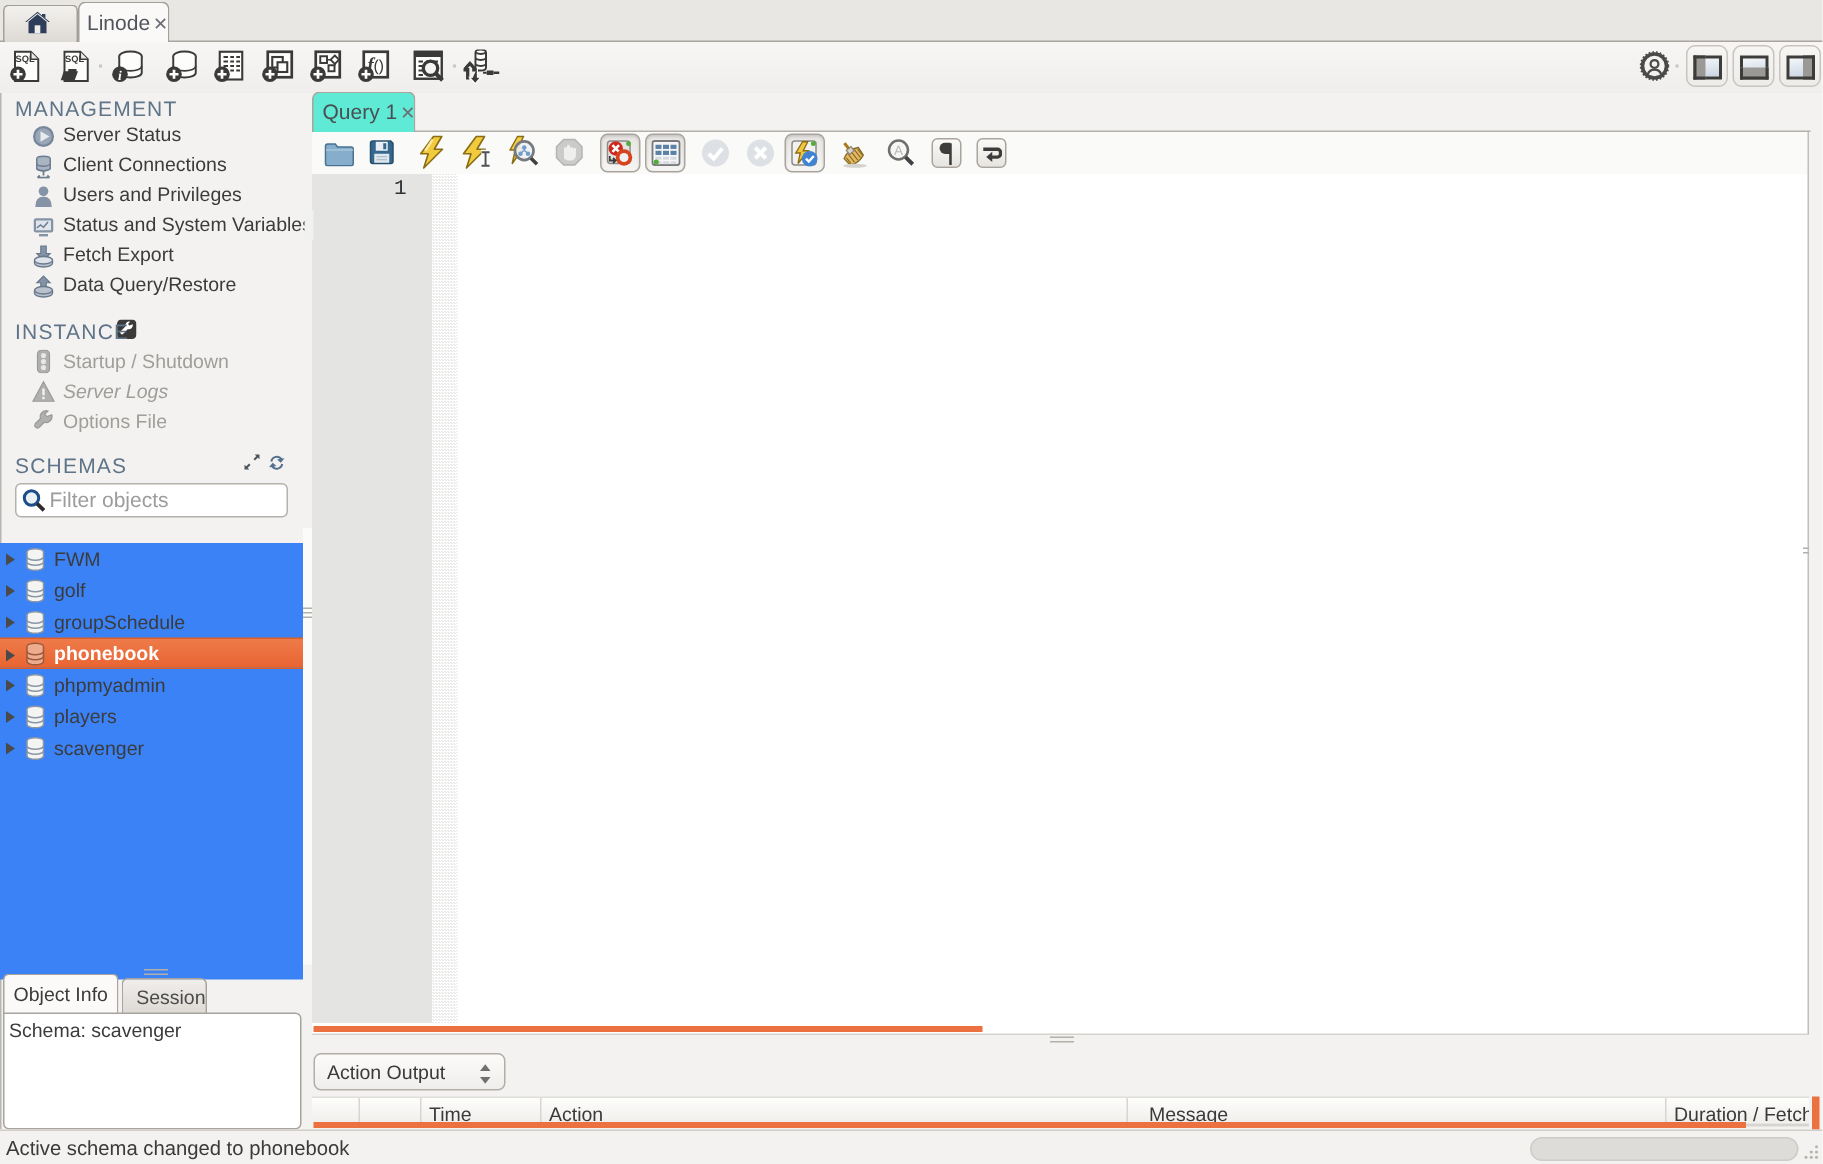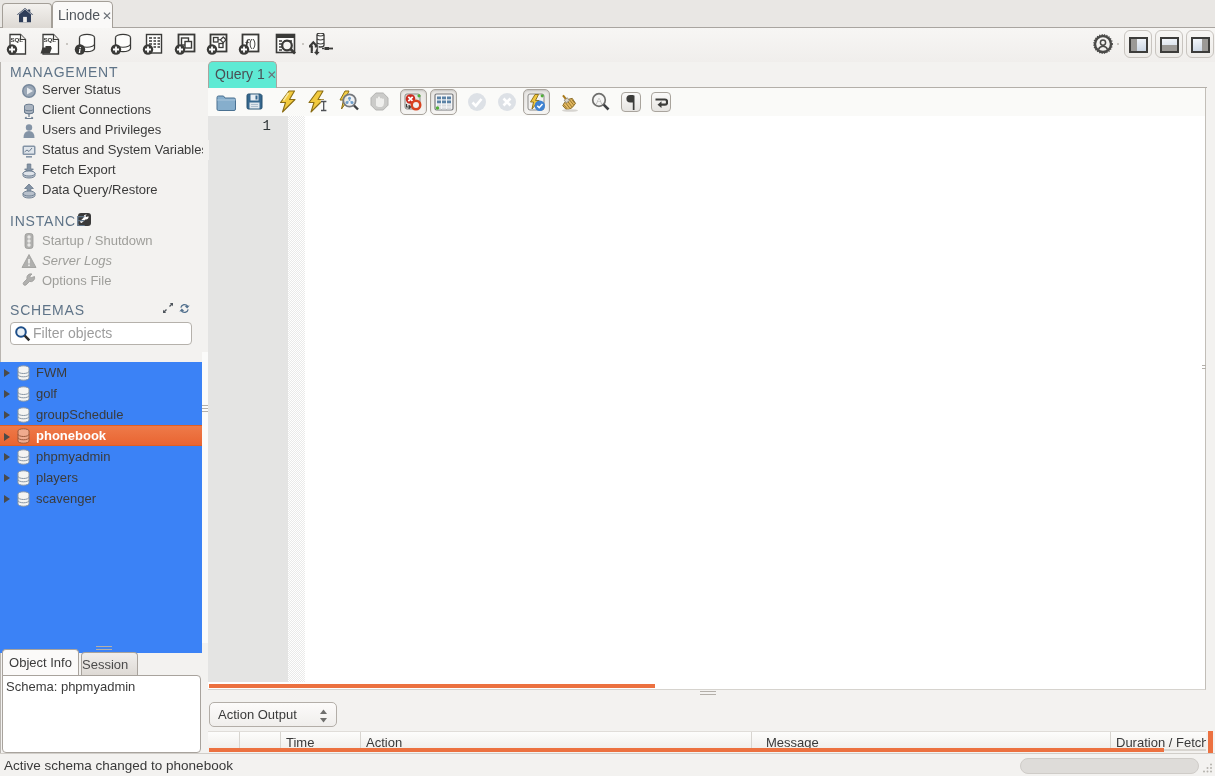--- a/index.html
+++ b/index.html
@@ -43,21 +43,21 @@
 .srow.sel .txt { color:#fff; font-weight:bold; top:2px; }
 .dbic { position:absolute; left:16px; }
 
 
 #vsplit { left:202px; top:352px; width:6px; height:291px; background:#fbfbfa; }
 #vsplit .grip { position:absolute; left:0px; top:51px; width:6px; height:10px; }
 .griph b { display:block; height:1px; background:#b3afa9; margin:2px 0 0 0; }
 
 
 #oitab { left:2px; top:649px; width:77px; height:27px; background:#fbfaf9; border:1px solid #a8a39d; border-bottom:none; border-radius:4px 4px 0 0; font-size:13px; color:#3b3b3b; text-align:center; line-height:26px; }
-#sestab { left:81px; top:652px; width:57px; height:24px; background:linear-gradient(#f0eeec,#ddd9d4); border:1px solid #a8a39d; border-bottom:none; border-radius:4px 4px 0 0; font-size:13px; color:#4b4b4b; text-align:left; line-height:23px; }
+#sestab { left:81px; top:652px; width:57px; height:24px; background:linear-gradient(#f0eeec,#ddd9d4); border:1px solid #a8a39d; border-bottom:none; border-radius:4px 4px 0 0; font-size:13px; color:#4b4b4b; text-align:right; line-height:23px; }
 #oibox { left:2px; top:675px; width:199px; height:78px; background:#fff; border:1px solid #a8a39d; border-radius:0 4px 4px 4px; font-size:13px; color:#3b3b3b; padding:3px 0 0 3px; }
 #hsplitL { left:96px; top:644px; width:16px; height:5px; }
 
 
 #querytab { left:208px; top:61px; width:69px; height:27px; background:#5eead4; border:1px solid #aaa59f; border-bottom:none; border-radius:5px 5px 0 0; font-size:14px; color:#4a4f54; line-height:24px; padding-left:6px; white-space:nowrap; }
 #querytab .x { color:#6b7077; font-size:12px; margin-left:2px; }
 #tabrowline { left:208px; top:87px; width:999px; height:1px; background:#b3afa9; }
 #sqltoolbar { left:208px; top:88px; width:998px; height:28px; background:#fafaf8; border-right:1px solid #c2beb8; }
 .qico { position:absolute; top:91px; }
 .tglbtn { position:absolute; top:89px; width:27px; height:26px; border:1px solid #a9a49d; border-radius:5px; background:linear-gradient(#e7e5e2,#f6f5f3); box-shadow:inset 0 1px 2px rgba(0,0,0,0.15); }
@@ -366,21 +366,21 @@
       <path d="M2 6.3 a5.5 2.2 0 0 0 11 0 M2 9.6 a5.5 2.2 0 0 0 11 0" fill="none" stroke="#8896a5" stroke-width="1"></path>
     </svg>
 </div>
 
 <div class="abs griph" id="hsplitL">
     <b></b>
     <b></b>
   </div>
 <div class="abs" id="oitab">Object Info</div>
 <div class="abs" id="sestab">Session</div>
-<div class="abs" id="oibox">Schema: phpmyadmin</div>
+<div class="abs" id="oibox">Schema: scavenger</div>
 
 <div class="abs" id="tabrowline"></div>
 <div class="abs" id="querytab">Query 1<span class="x">✕</span></div>
 <div class="abs" id="sqltoolbar"></div>
 
 <svg class="qico" style="left:216px; top:94px;" width="21" height="17" viewBox="0 0 21 17">
   <path d="M1 3.5 a1.5 1.5 0 0 1 1.5 -1.5 h5 l1.5 2 h9 a1.5 1.5 0 0 1 1.5 1.5 v9.5 a1.5 1.5 0 0 1 -1.5 1.5 h-15.5 a1.5 1.5 0 0 1 -1.5 -1.5 z" fill="#86aecc" stroke="#4a7191" stroke-width="1"></path>
   <path d="M1.2 6 h18.3" stroke="#a9c6dc" stroke-width="1"></path>
 </svg>
 <svg class="qico" style="left:246px; top:93px;" width="17" height="17" viewBox="0 0 17 17">

